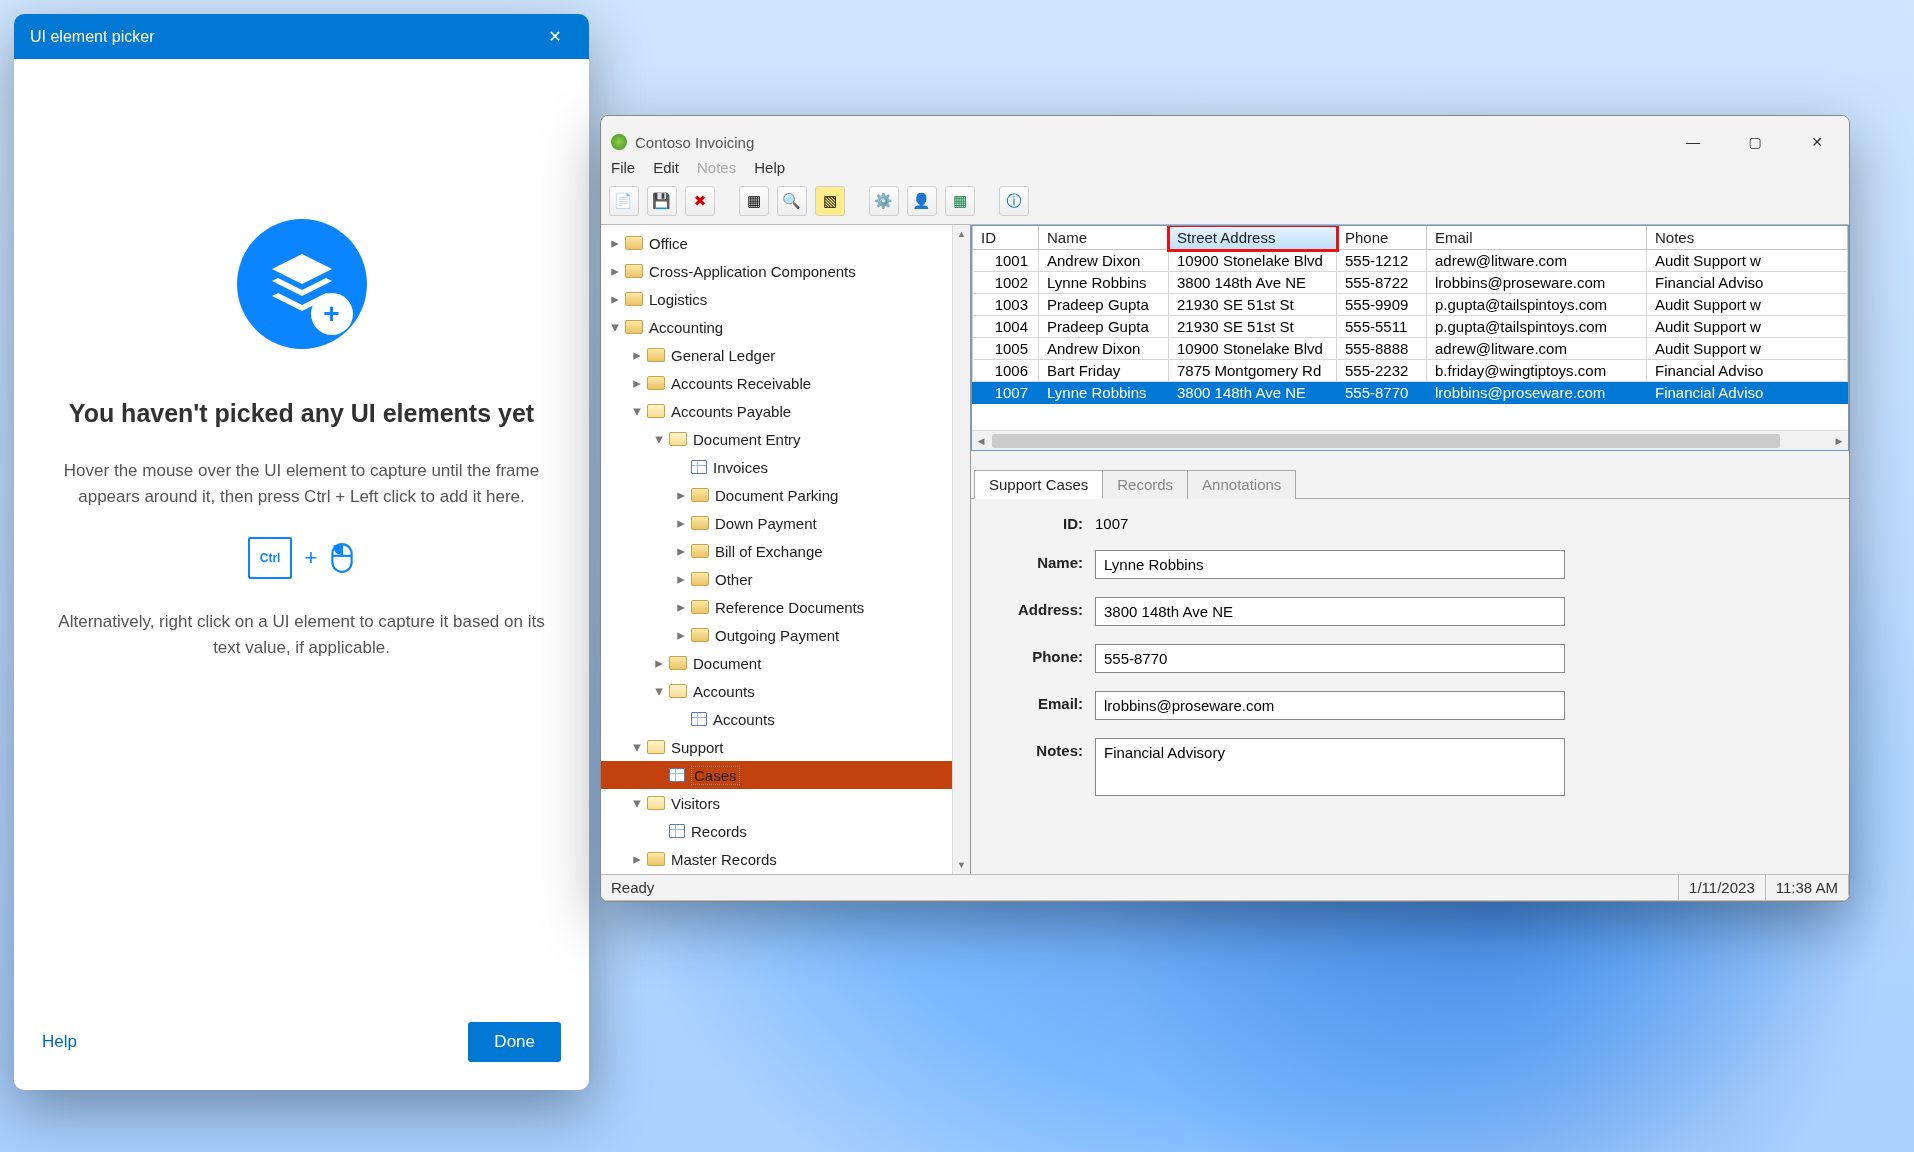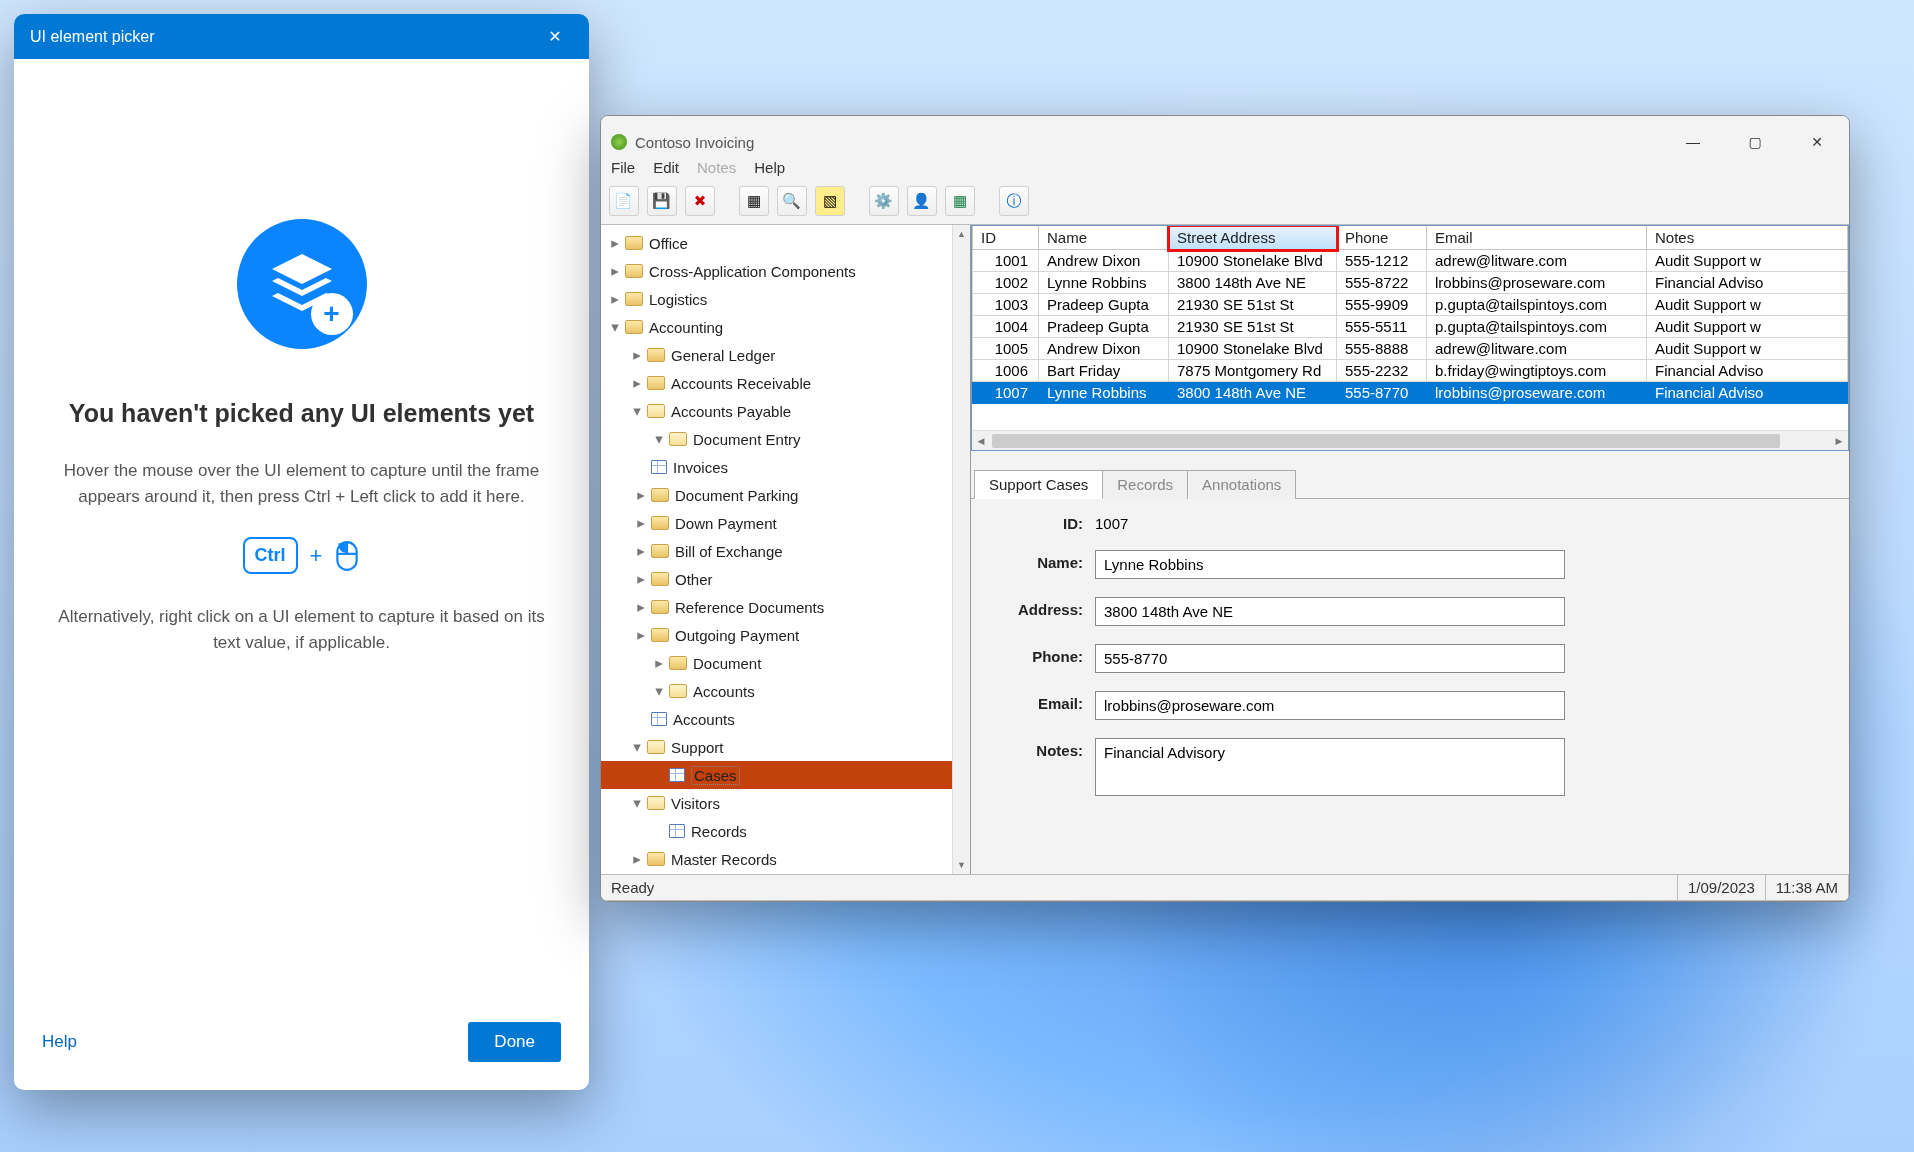--- a/index.html
+++ b/index.html
@@ -96,23 +96,23 @@
   }
   .picker-kbd {
     display: flex; align-items: center; justify-content: center;
     gap: 12px;
     margin: 6px 0 30px 0;
     color: #0b84ff;
     font-size: 22px;
   }
   .kbd-ctrl {
     border: 2px solid #0b84ff;
-    border-radius: 8px;
-    padding: 6px 10px;
-    font-size: 18px;
+    border-radius: 2px;
+    padding: 12px 10px;
+    font-size: 12px;
     font-weight: 600;
     color: #0b84ff;
   }
   .picker-footer {
     display: flex;
     align-items: center;
     justify-content: space-between;
     padding: 20px 28px 28px 28px;
   }
   .picker-footer .help {
@@ -240,21 +240,21 @@
   }
   .tree-row .gicon::before { left: 0; right: 0; top: 4px; height: 1px; }
   .tree-row .gicon::after { top: 0; bottom: 0; left: 5px; width: 1px; }
   .tree-row.selected {
     background: #c2410c;
   }
   .tree-row.selected .lbl { border: 1px dotted #888; padding: 0 2px; }
   .depth0 { padding-left: 6px; }
   .depth1 { padding-left: 28px; }
   .depth2 { padding-left: 50px; }
-  .depth3 { padding-left: 32px; }
+  .depth3 { padding-left: 72px; }
 
   .tree-scroll {
     position: absolute; right: 0; top: 0; bottom: 0; width: 18px;
     background: #f1f1f1;
     border-left: 1px solid #ddd;
   }
   .tree-scroll::before {
     content: "▲"; position: absolute; top: 0; left: 0; right: 0; text-align: center;
     font-size: 9px; color: #777; height: 18px; line-height: 18px; background: #f1f1f1;
   }
@@ -713,16 +713,16 @@
           <label>Notes:</label>
           <textarea id="notes-ta" style="">Financial Advisory</textarea>
         </div>
       </div>
 
     </div>
   </div>
 
   <div class="statusbar">
     <div class="cell grow">Ready</div>
-    <div class="cell">1/09/2023</div>
+    <div class="cell">1/11/2023</div>
     <div class="cell">11:38 AM</div>
   </div>
 </div>
 
 </body></html>

